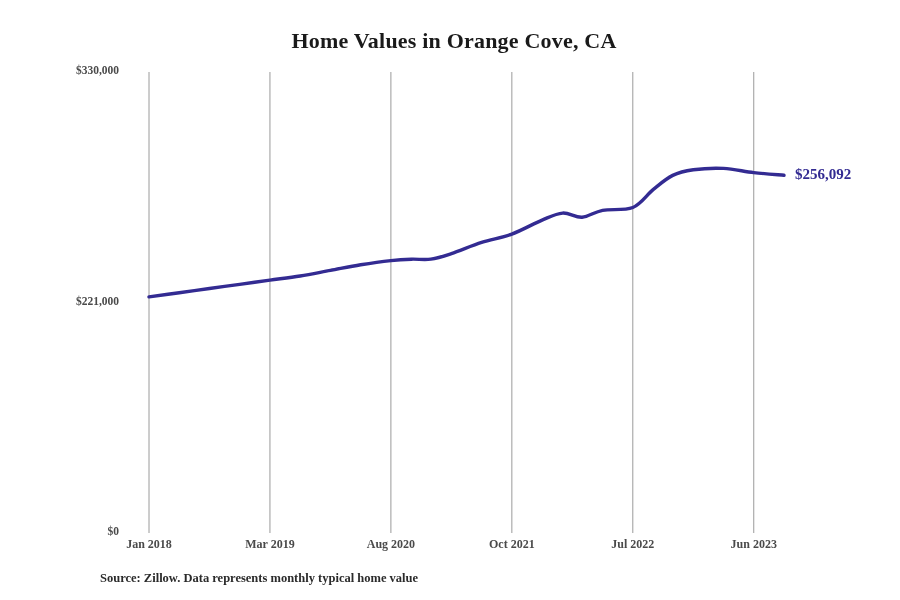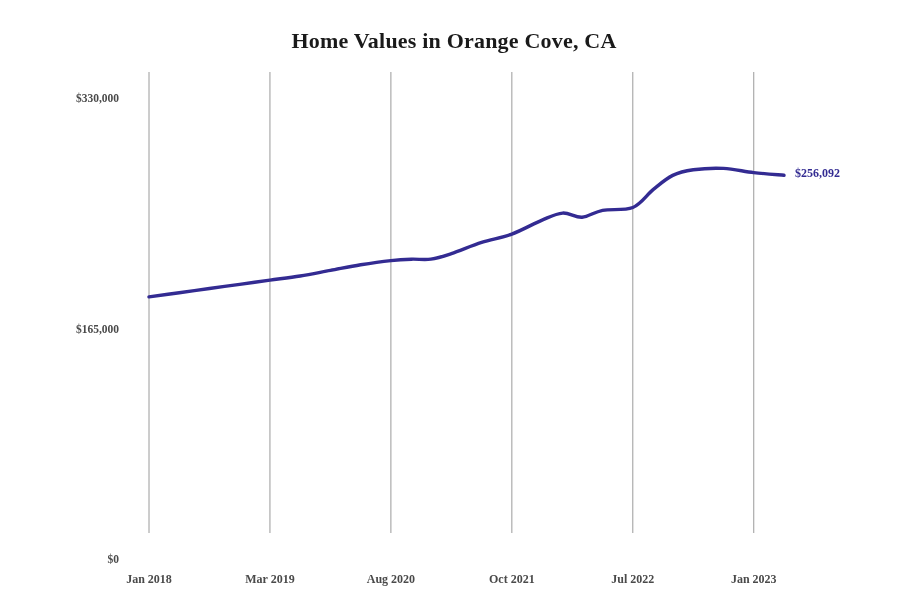--- a/index.html
+++ b/index.html
@@ -43,34 +43,32 @@
     color: #2b2b2b;
     white-space: nowrap;
   }
   .ytick-label {
     position: absolute;
     font-size: 11.5px;
     font-family: "Liberation Serif", "DejaVu Serif", serif;
     color: #4a4a4a;
     text-align: right;
     white-space: nowrap;
-    margin-top: 28px;
   }
   .xtick-label {
     position: absolute;
     font-size: 12px;
     font-family: "Liberation Serif", "DejaVu Serif", serif;
     color: #4a4a4a;
     text-align: center;
     white-space: nowrap;
-    margin-top: 35px;
   }
   .end-value-label {
     position: absolute;
-    font-size: 12px;
+    font-size: 15px;
     font-family: "Liberation Serif", "DejaVu Serif", serif;
     white-space: nowrap;
   }
   svg.plot {
     position: absolute;
     left: 0;
     top: 0;
     width: 900px;
     height: 600px;
     overflow: visible;
@@ -90,27 +88,28 @@
         <line x1="386.9047619047619" x2="386.9047619047619" y1="72" y2="533" stroke="#9a9a9a" stroke-width="1"></line>
         <line x1="507.85714285714283" x2="507.85714285714283" y1="72" y2="533" stroke="#9a9a9a" stroke-width="1"></line>
         <line x1="628.8095238095239" x2="628.8095238095239" y1="72" y2="533" stroke="#9a9a9a" stroke-width="1"></line>
         <line x1="749.7619047619047" x2="749.7619047619047" y1="72" y2="533" stroke="#9a9a9a" stroke-width="1"></line>
       </g>
     <path id="series-line" fill="none" stroke-width="3.4" stroke-linecap="round" stroke-linejoin="round" d="M 145.00 296.91 C 150.04 296.21, 165.16 294.12, 175.24 292.72 C 185.32 291.32, 195.40 289.93, 205.48 288.53 C 215.56 287.13, 225.63 285.74, 235.71 284.34 C 245.79 282.94, 255.87 281.55, 265.95 280.15 C 276.03 278.75, 286.11 277.59, 296.19 275.96 C 306.27 274.33, 316.35 272.23, 326.43 270.37 C 336.51 268.51, 346.59 266.41, 356.67 264.78 C 366.75 263.15, 378.44 261.52, 386.90 260.59 C 395.37 259.66, 400.81 259.43, 407.47 259.19 C 414.12 258.96, 420.17 260.13, 426.82 259.19 C 433.47 258.26, 438.91 256.40, 447.38 253.61 C 455.85 250.81, 467.54 245.69, 477.62 242.43 C 487.70 239.17, 497.78 237.77, 507.86 234.05 C 517.94 230.32, 529.63 223.57, 538.10 220.08 C 546.56 216.59, 552.00 213.56, 558.66 213.09 C 565.31 212.63, 571.36 217.75, 578.01 217.28 C 584.66 216.82, 590.10 211.93, 598.57 210.30 C 607.04 208.67, 620.34 211.00, 628.81 207.51 C 637.28 204.01, 642.72 194.70, 649.37 189.35 C 656.02 183.99, 662.07 178.64, 668.72 175.38 C 675.38 172.12, 680.82 170.95, 689.29 169.79 C 697.75 168.62, 709.44 167.93, 719.52 168.39 C 729.60 168.86, 739.68 171.44, 749.76 172.58 C 759.84 173.72, 774.96 174.80, 780.00 175.25" stroke="#332b92"></path>
   </svg>
 
   <div id="ytick-labels">
       <div class="ytick-label" style="right: 785px; top: 525px;">$0</div>
-      <div class="ytick-label" style="right: 785px; top: 294.5px;">$165,000</div>
+      <div class="ytick-label" style="right: 785px; top: 294.5px;">$221,000</div>
       <div class="ytick-label" style="right: 785px; top: 64px;">$330,000</div>
     </div>
   <div id="xtick-labels">
       <div class="xtick-label" style="left: 85px; width: 120px; top: 537px;">Jan 2018</div>
       <div class="xtick-label" style="left: 205.952px; width: 120px; top: 537px;">Mar 2019</div>
       <div class="xtick-label" style="left: 326.905px; width: 120px; top: 537px;">Aug 2020</div>
       <div class="xtick-label" style="left: 447.857px; width: 120px; top: 537px;">Oct 2021</div>
       <div class="xtick-label" style="left: 568.81px; width: 120px; top: 537px;">Jul 2022</div>
-      <div class="xtick-label" style="left: 689.762px; width: 120px; top: 537px;">Jan 2023</div>
+      <div class="xtick-label" style="left: 689.762px; width: 120px; top: 537px;">Jun 2023</div>
     </div>
 
   <div class="end-value-label" id="end-label" style="left: 791px; top: 166.247px; color: rgb(51, 43, 146);">$256,092</div>
 
+  <div class="source-note">Source: Zillow. Data represents monthly typical home value</div>
 </div>
 
 </body></html>

